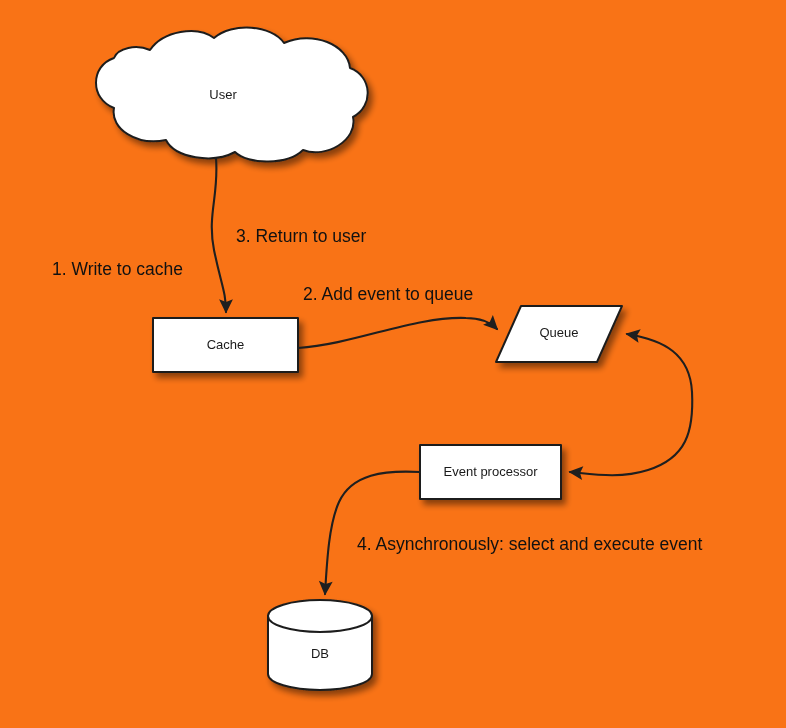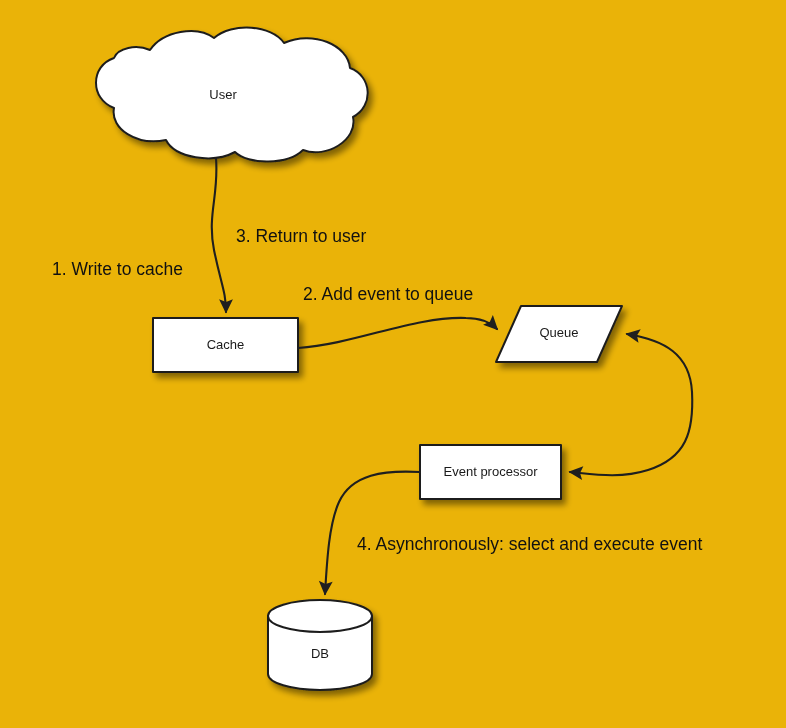--- a/index.html
+++ b/index.html
@@ -11,21 +11,21 @@
   body {
     width: 786px;
     height: 728px;
     overflow: hidden;
     font-family: "Liberation Sans", sans-serif;
   }
   #diagram-canvas {
     position: relative;
     width: 786px;
     height: 728px;
-    background: #eab308;
+    background: #f97316;
   }
   #diagram-svg {
     position: absolute;
     left: 0;
     top: 0;
     width: 786px;
     height: 728px;
   }
   .node-label {
     font-family: "Liberation Sans", sans-serif;

